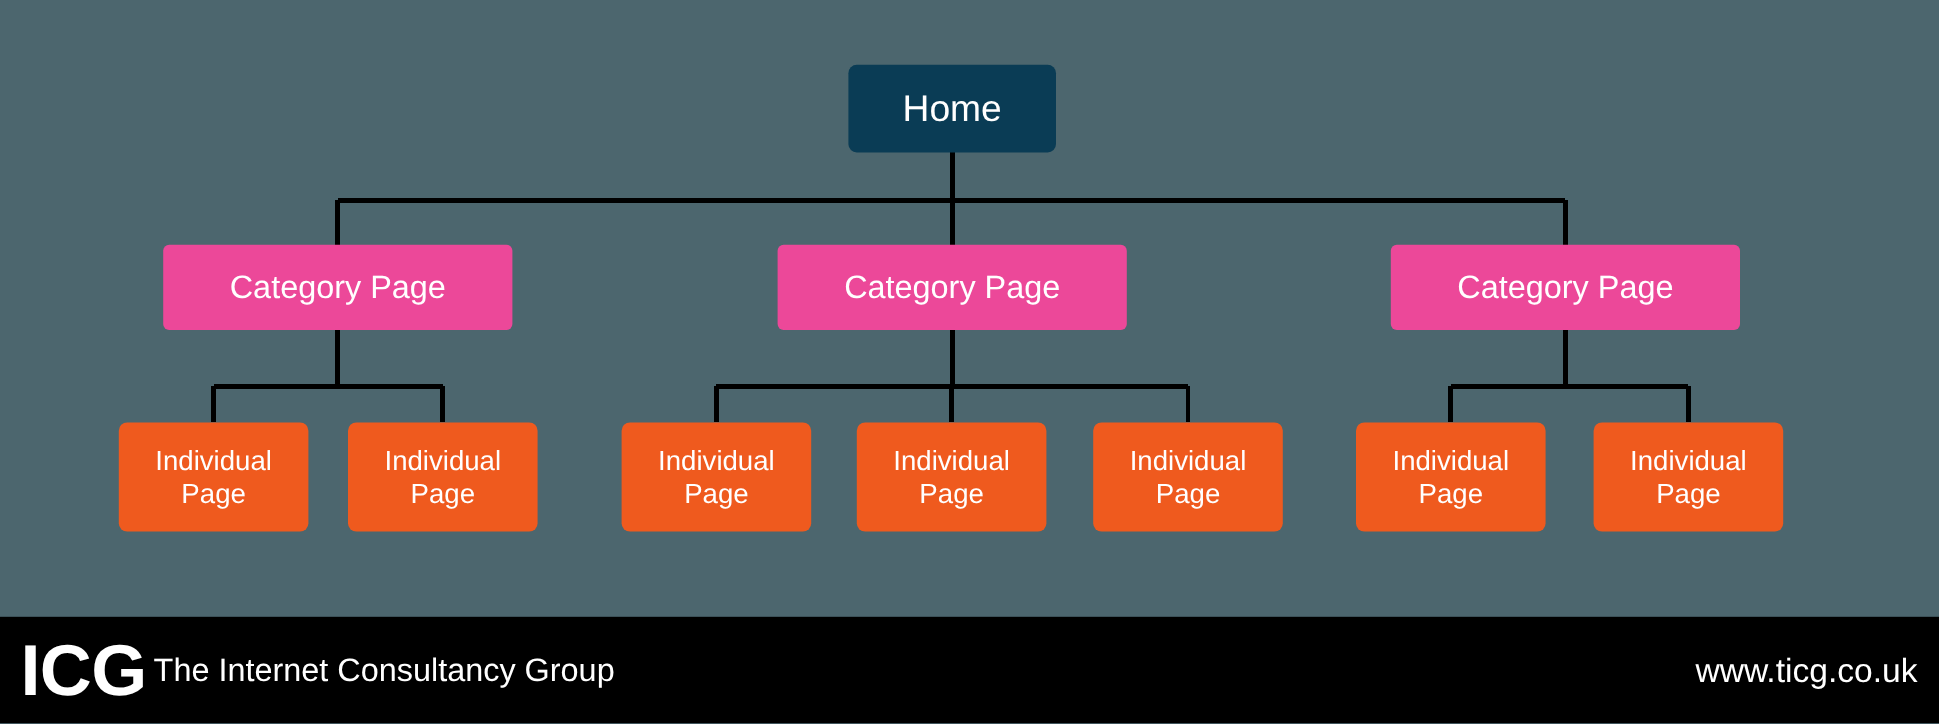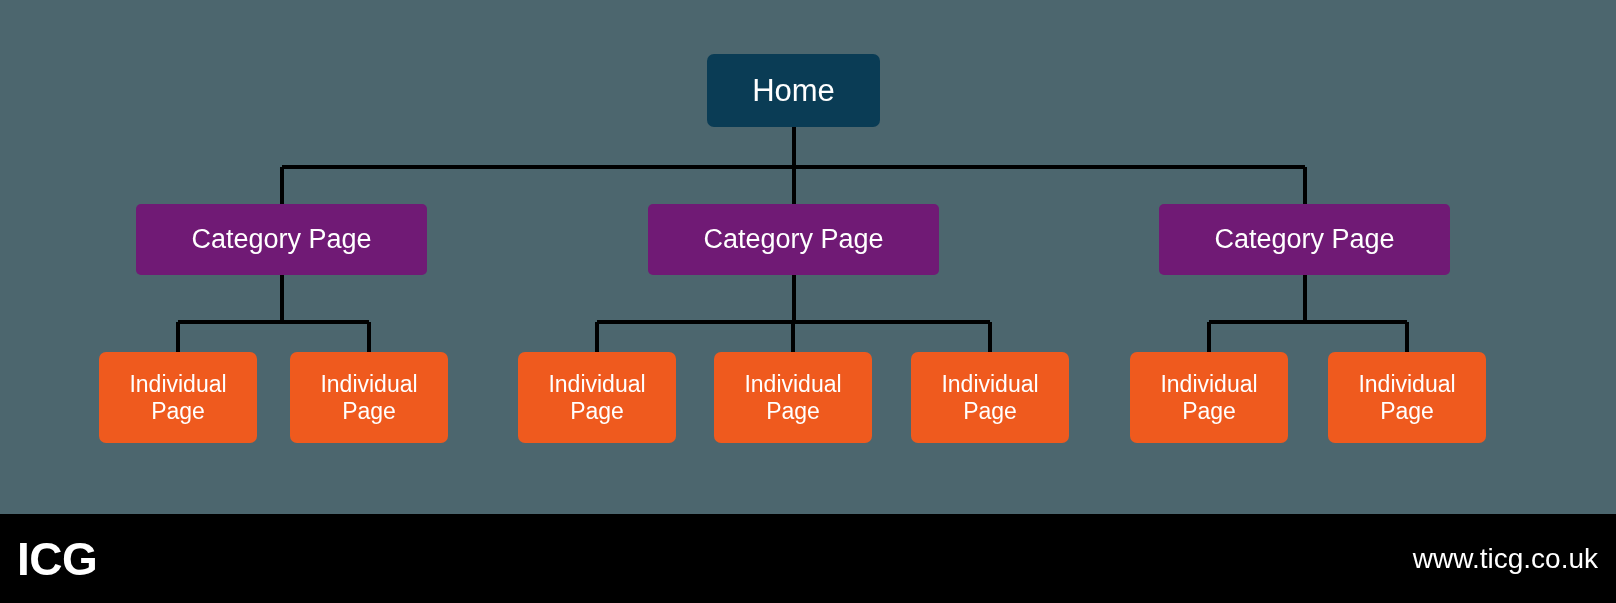--- a/index.html
+++ b/index.html
@@ -42,21 +42,21 @@
     box-sizing: border-box;
     line-height: 1.16;
     -webkit-font-smoothing: antialiased;
   }
   .node-root {
     background: #0a3c55;
     font-size: 31px;
     border-radius: 7px;
   }
   .node-category {
-    background: #701a75;
+    background: #ec4899;
     font-size: 27px;
     border-radius: 5px;
   }
   .node-leaf {
     background: #ef5a1e;
     font-size: 23px;
     border-radius: 7px;
     padding: 0 1px;
   }
   .node-label {
@@ -75,21 +75,21 @@
     position: relative;
     width: 100%;
     height: 100%;
   }
   #brand-logo {
     position: absolute;
     left: 17px;
     top: 50%;
     transform: translateY(-50%);
     color: #ffffff;
-    font-size: 46px;
+    font-size: 60px;
     font-weight: bold;
     letter-spacing: -0.5px;
     font-family: "Liberation Sans", sans-serif;
   }
   #brand-tagline {
     position: absolute;
     left: 128px;
     top: 50%;
     transform: translateY(-50%);
     color: #ffffff;
@@ -166,17 +166,18 @@
         </div>
         <div class="node node-leaf" style="left: 1328px; top: 352px; width: 158px; height: 91px;">
           <span class="node-label">Individual<br>Page</span>
         </div>
       </div>
   </div>
 
   <div id="footer">
     <div id="footer-inner">
       <div id="brand-logo">ICG</div>
+      <div id="brand-tagline">The Internet Consultancy Group</div>
       <div id="footer-url">www.ticg.co.uk</div>
     </div>
   </div>
 
 </div>
 
 </body></html>

